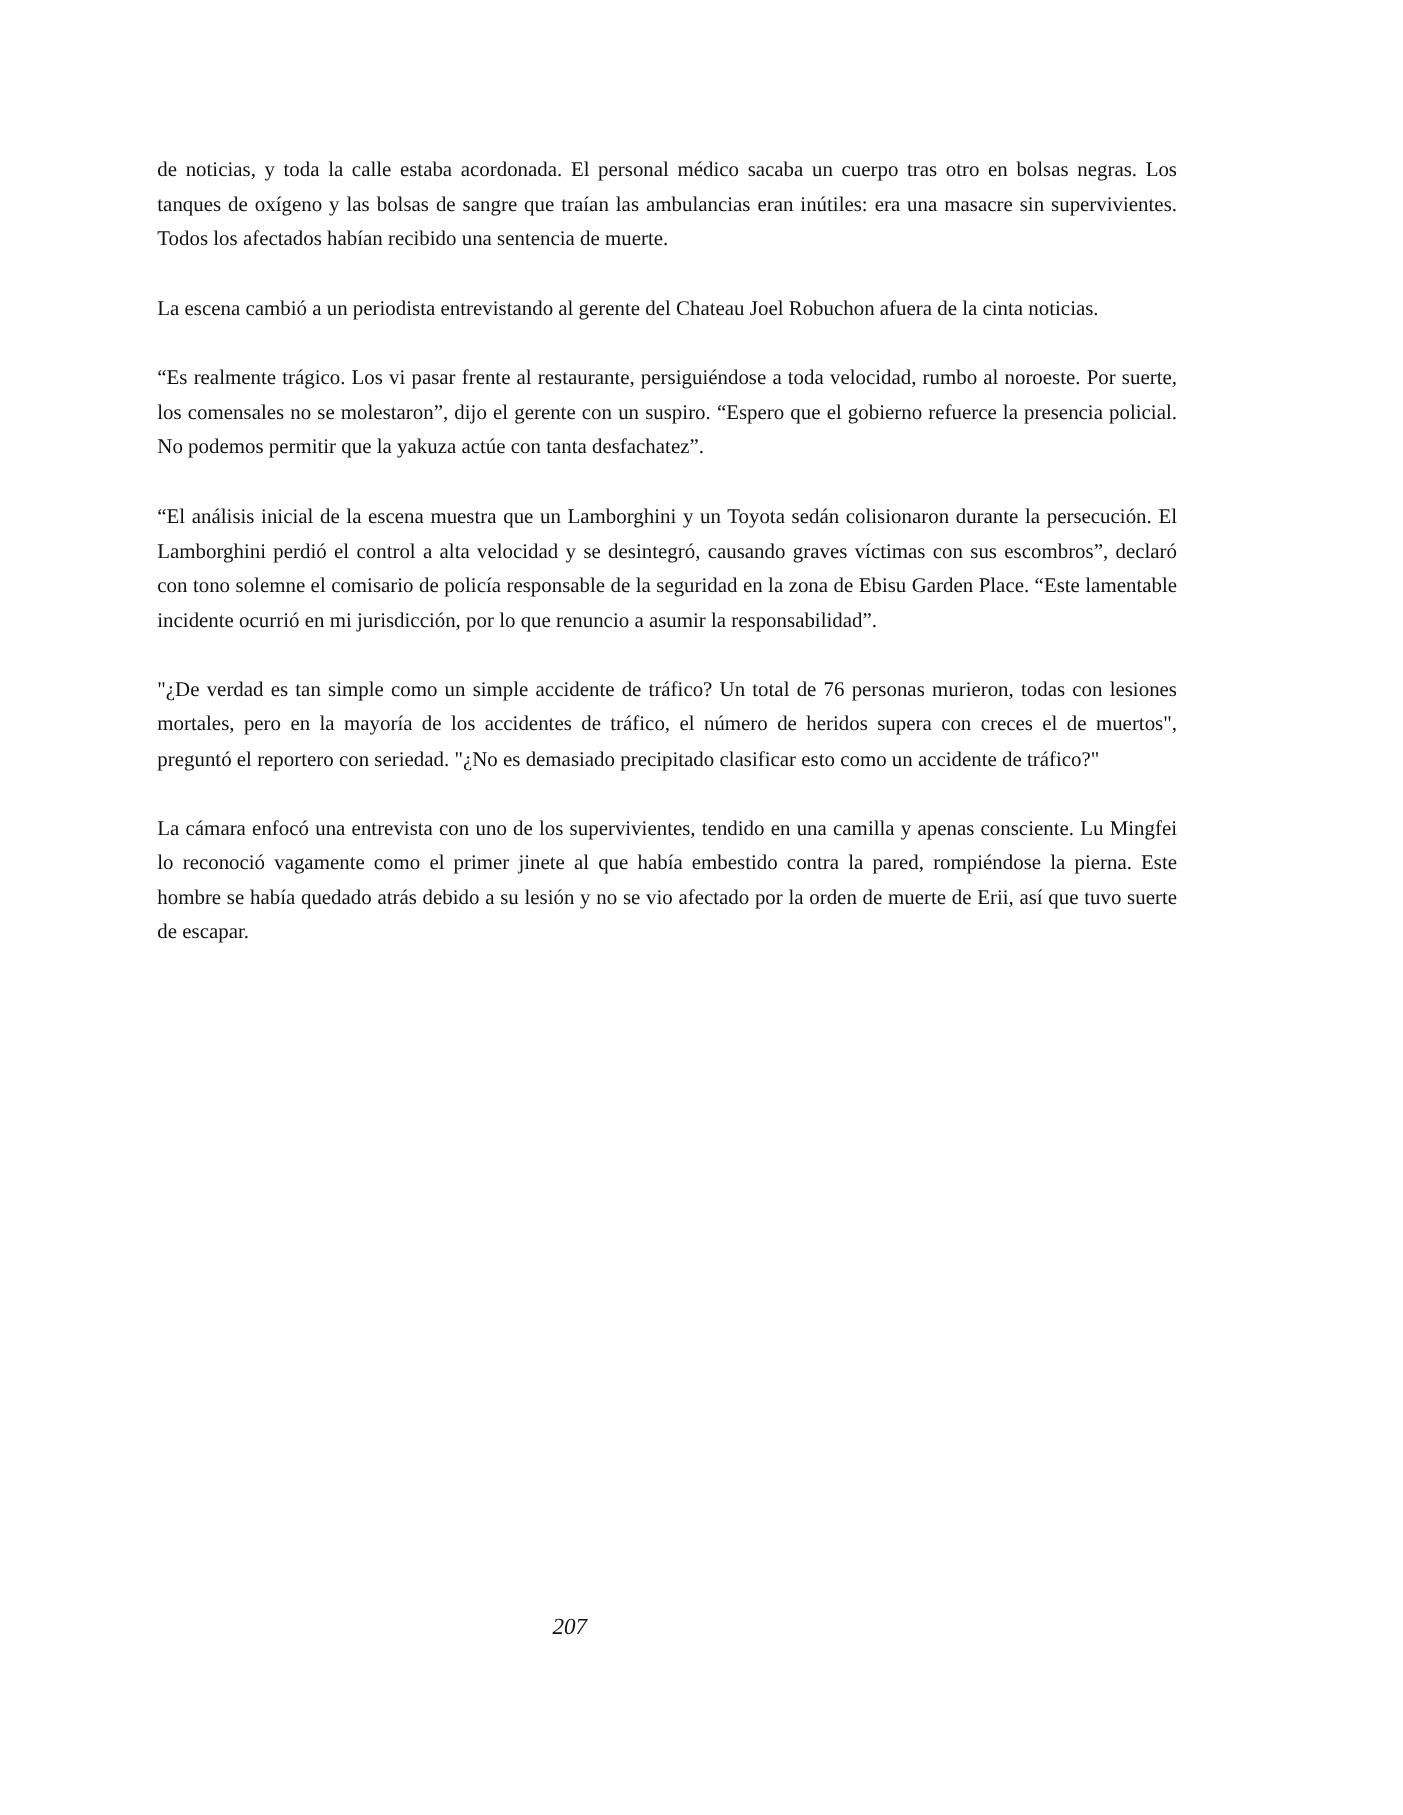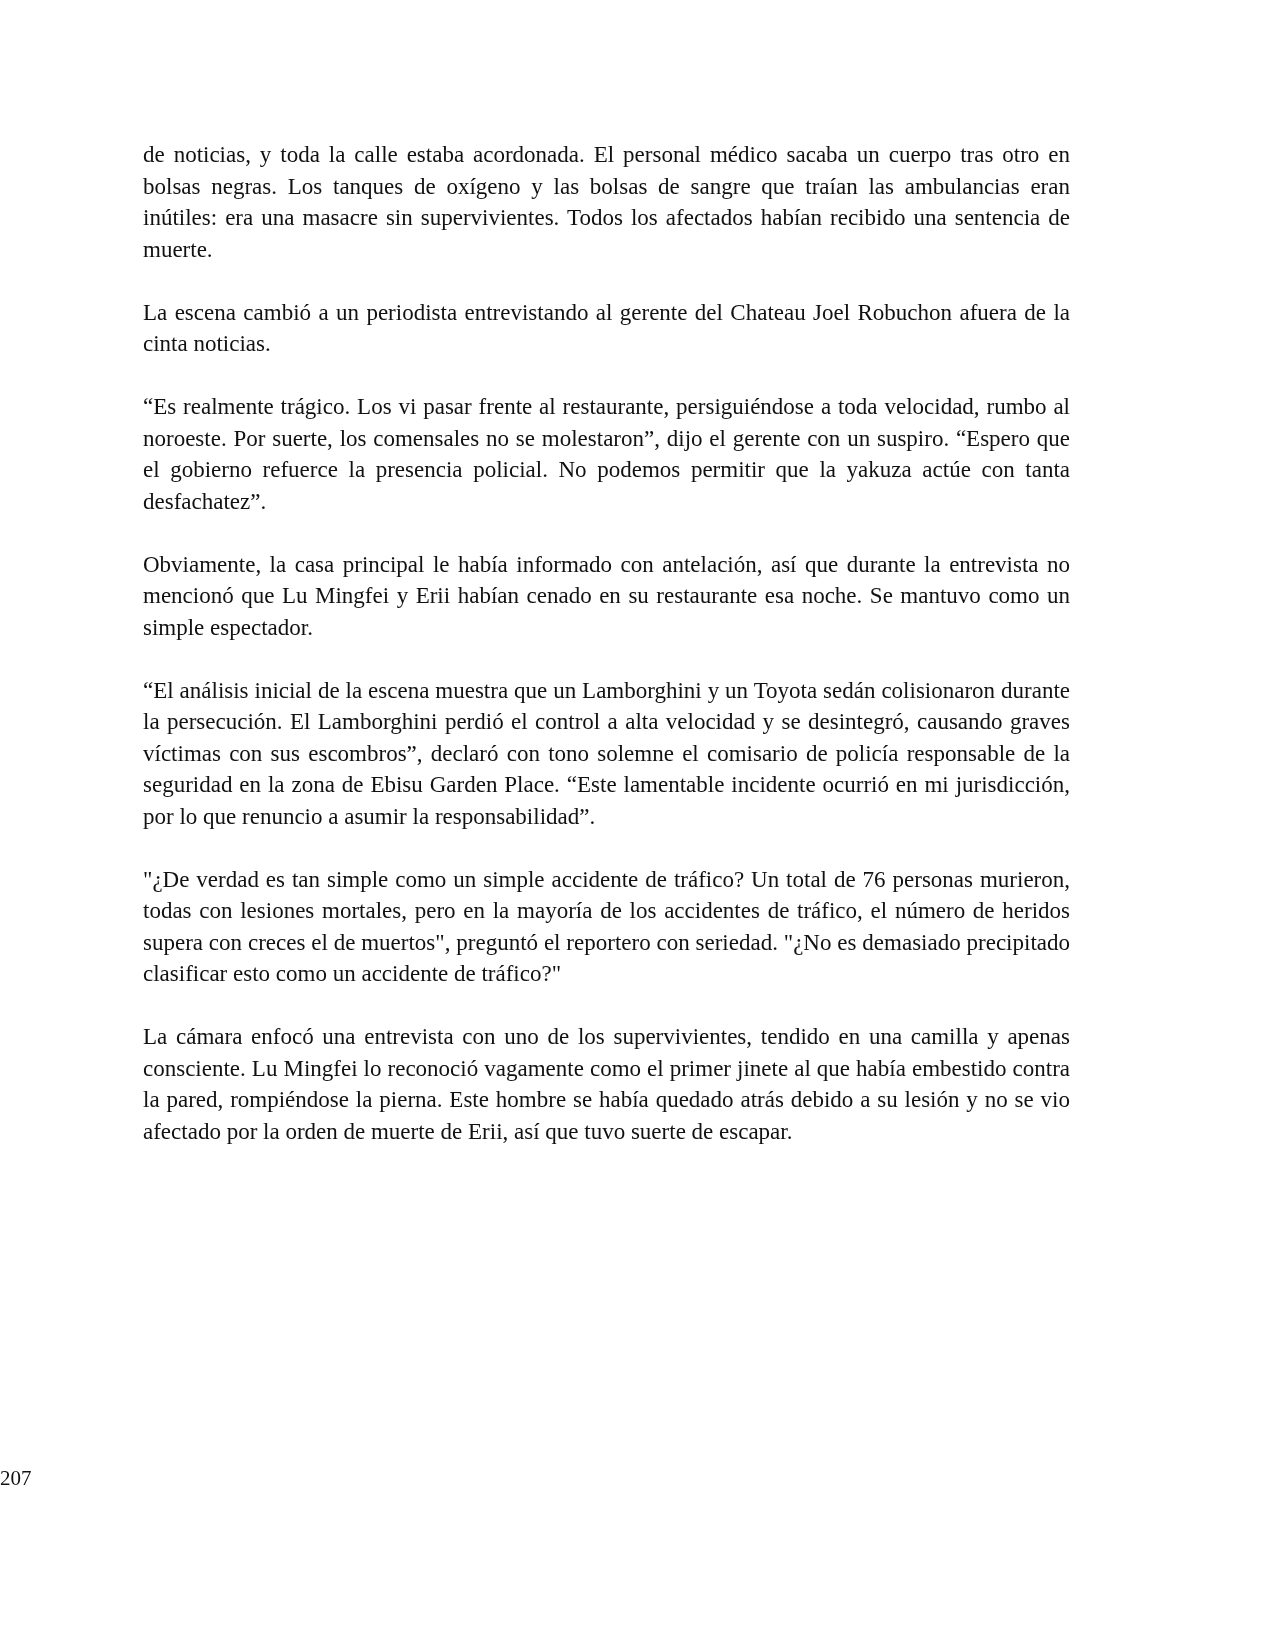--- a/index.html
+++ b/index.html
@@ -3,44 +3,45 @@
 <meta charset="utf-8">
 <style>
   html, body { margin: 0; padding: 0; background: #ffffff; }
   body { width: 1275px; height: 1650px; position: relative; overflow: hidden; }
   .page {
     position: absolute;
     left: 143px;
     top: 139px;
     width: 927px;
     font-family: "Liberation Serif", "DejaVu Serif", serif;
-    font-size: 23px;
+    font-size: 19px;
     line-height: 31.5px;
     color: #111111;
   }
   .para {
     margin: 0 0 31.5px 0;
     text-align: justify;
   }
   .page-number {
     position: absolute;
     left: 0;
     width: 1036px;
     top: 1466px;
+    text-align: center;
     font-family: "Liberation Serif", "DejaVu Serif", serif;
     font-size: 21px;
     color: #111111;
+    font-style: italic;
   }
 </style>
 </head>
 <body>
 
 <div class="page">
   <p class="para">de noticias, y toda la calle estaba acordonada. El personal médico sacaba un cuerpo tras otro en bolsas negras. Los tanques de oxígeno y las bolsas de sangre que traían las ambulancias eran inútiles: era una masacre sin supervivientes. Todos los afectados habían recibido una sentencia de muerte.</p>
   <p class="para">La escena cambió a un periodista entrevistando al gerente del Chateau Joel Robuchon afuera de la cinta noticias.</p>
   <p class="para">“Es realmente trágico. Los vi pasar frente al restaurante, persiguiéndose a toda velocidad, rumbo al noroeste. Por suerte, los comensales no se molestaron”, dijo el gerente con un suspiro. “Espero que el gobierno refuerce la presencia policial. No podemos permitir que la yakuza actúe con tanta desfachatez”.</p>
-  <p class="para">Obviamente, la casa principal le había informado con antelación, así que durante la entrevista no mencionó que Lu Mingfei y Erii habían cenado en su restaurante esa noche. Se mantuvo como un simple espectador.</p>
   <p class="para">“El análisis inicial de la escena muestra que un Lamborghini y un Toyota sedán colisionaron durante la persecución. El Lamborghini perdió el control a alta velocidad y se desintegró, causando graves víctimas con sus escombros”, declaró con tono solemne el comisario de policía responsable de la seguridad en la zona de Ebisu Garden Place. “Este lamentable incidente ocurrió en mi jurisdicción, por lo que renuncio a asumir la responsabilidad”.</p>
   <p class="para">"¿De verdad es tan simple como un simple accidente de tráfico? Un total de 76 personas murieron, todas con lesiones mortales, pero en la mayoría de los accidentes de tráfico, el número de heridos supera con creces el de muertos", preguntó el reportero con seriedad. "¿No es demasiado precipitado clasificar esto como un accidente de tráfico?"</p>
   <p class="para">La cámara enfocó una entrevista con uno de los supervivientes, tendido en una camilla y apenas consciente. Lu Mingfei lo reconoció vagamente como el primer jinete al que había embestido contra la pared, rompiéndose la pierna. Este hombre se había quedado atrás debido a su lesión y no se vio afectado por la orden de muerte de Erii, así que tuvo suerte de escapar.</p>
 </div>
 
 <div class="page-number">207</div>
 
 </body></html>

